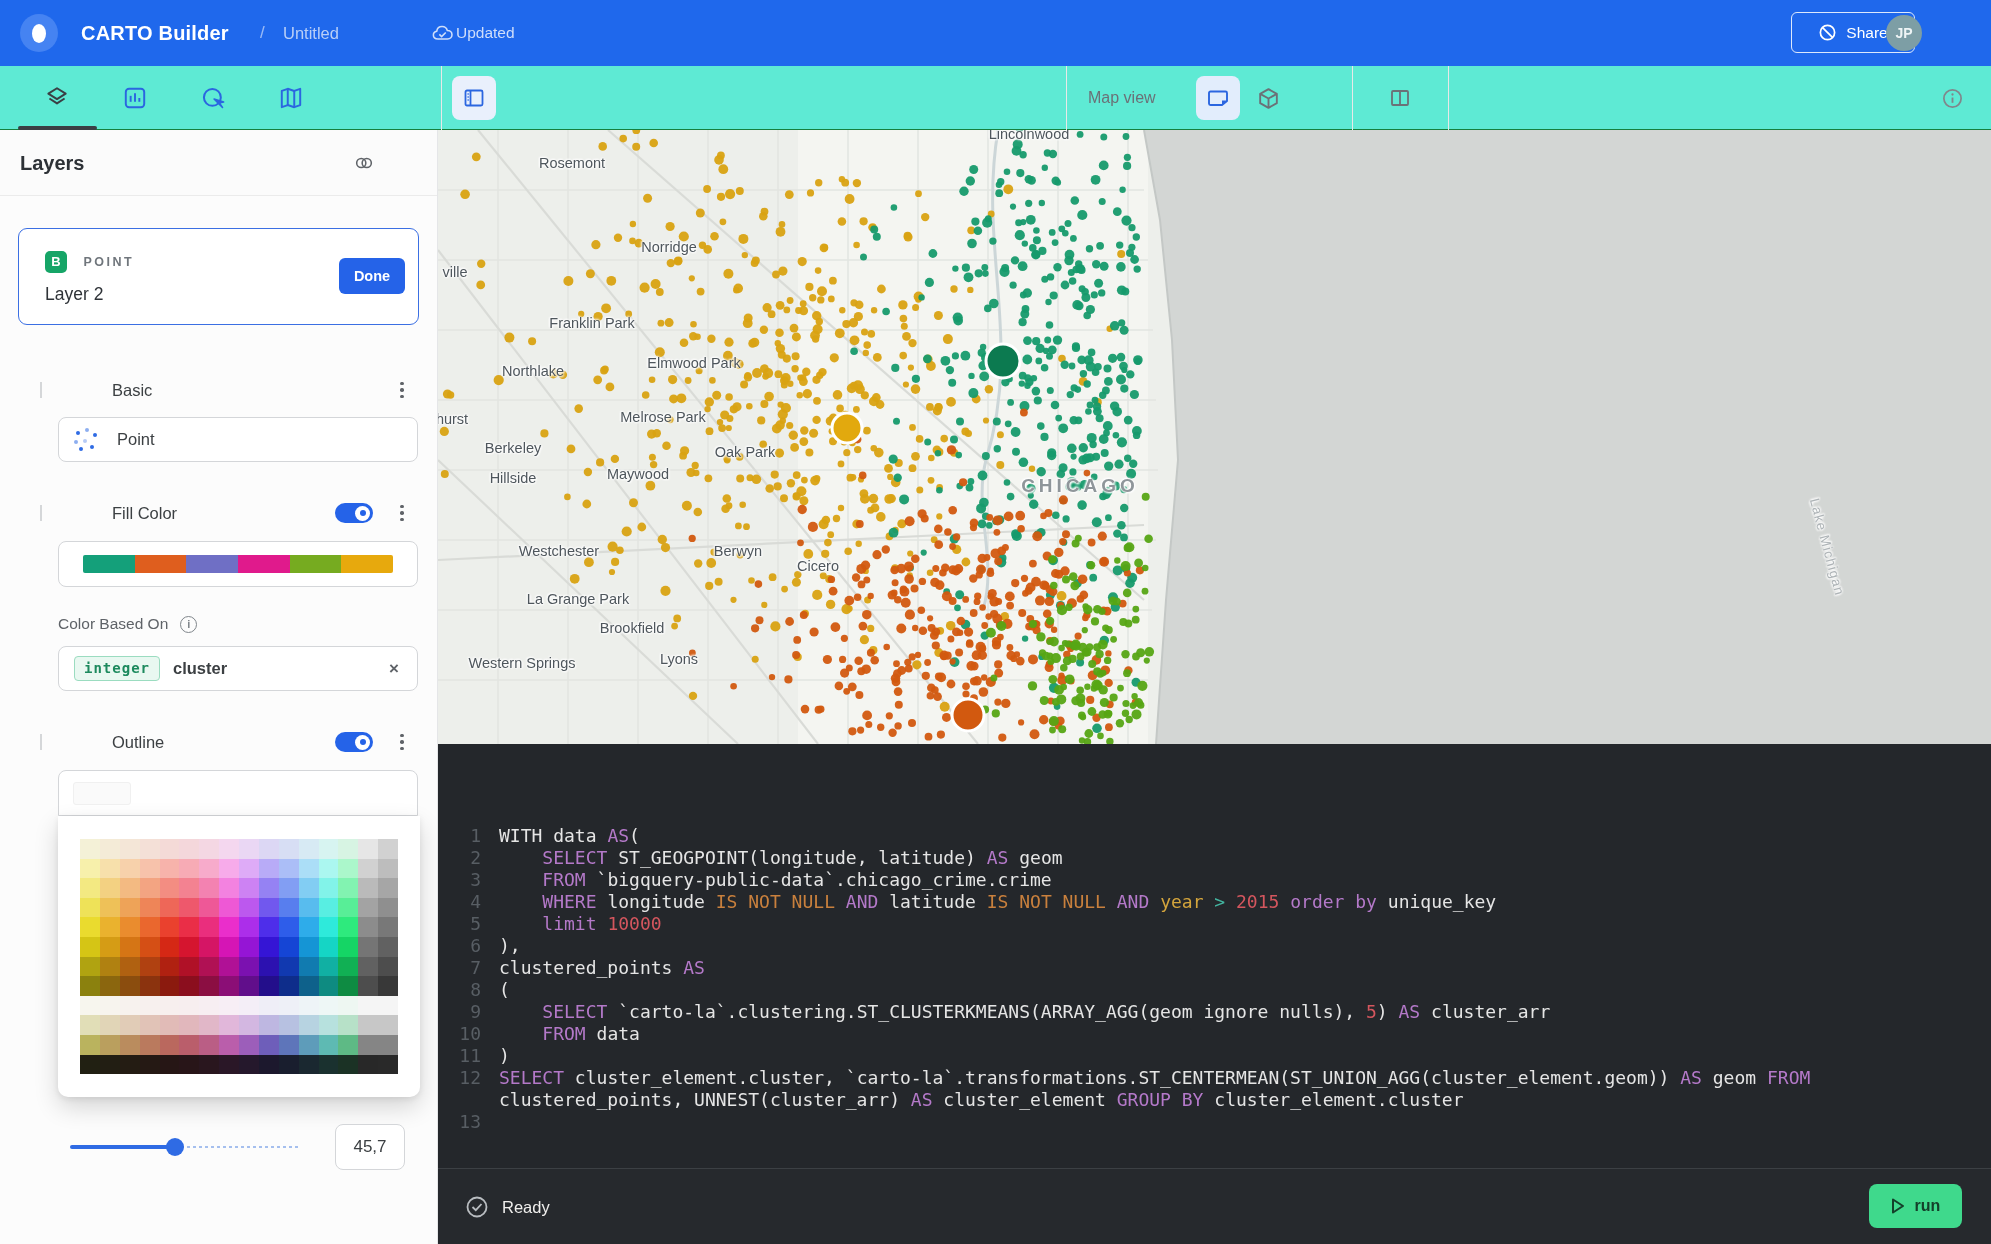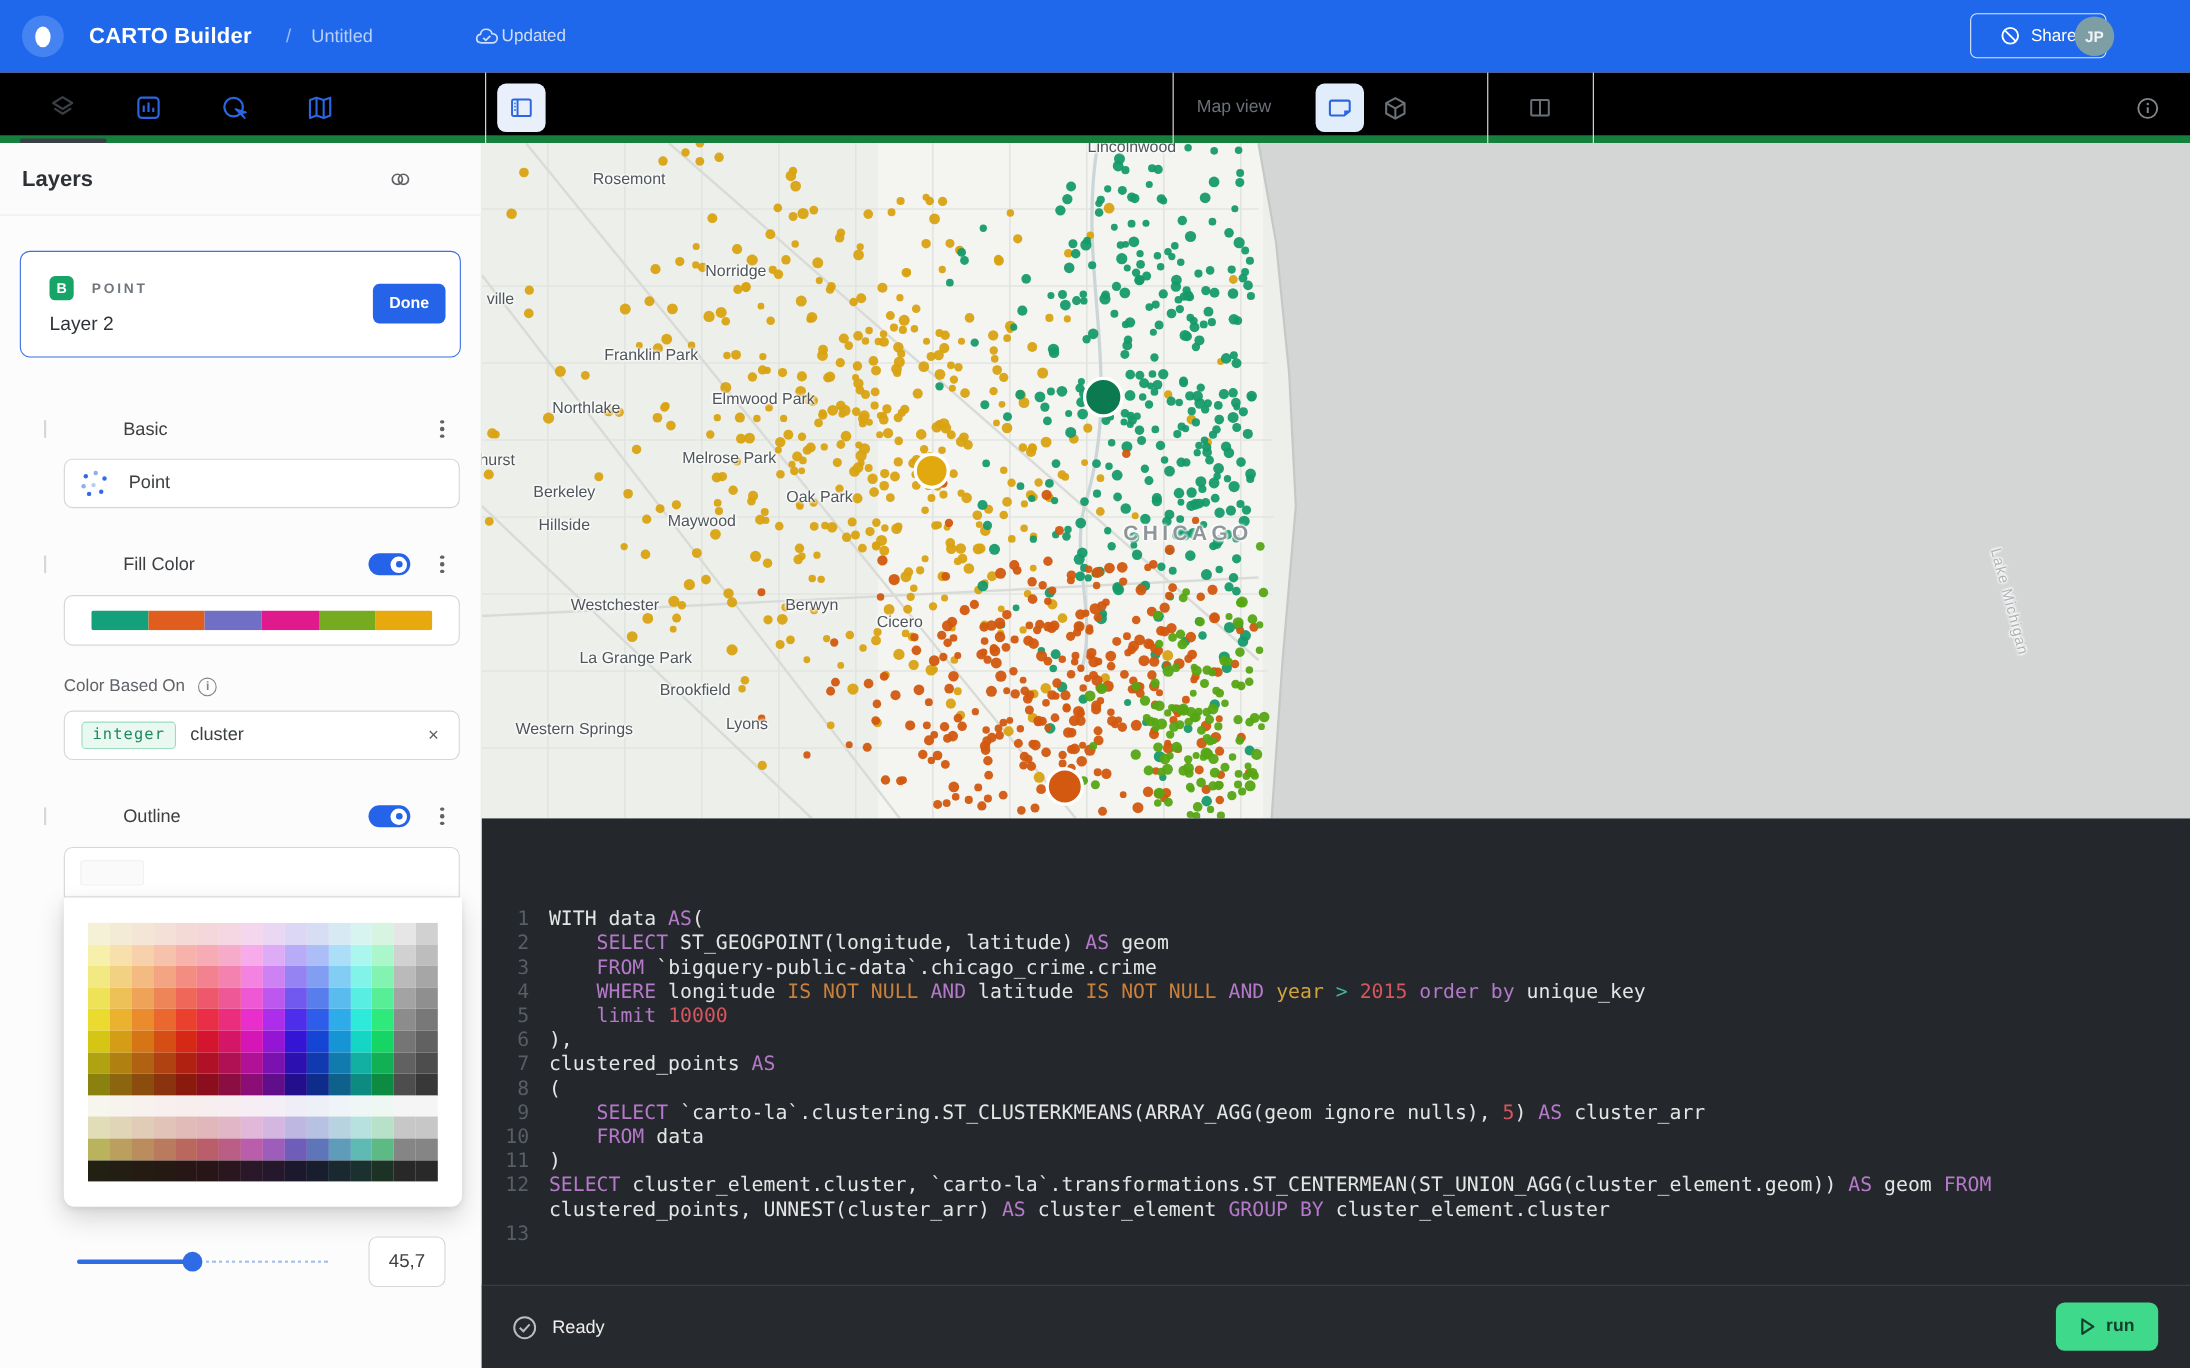--- a/index.html
+++ b/index.html
@@ -11,21 +11,21 @@
   .logo { position:absolute; left:20px; top:14px; width:38px; height:38px; border-radius:50%; background:#4583f2; display:flex; align-items:center; justify-content:center; }
   .logo .dot { width:14px; height:19px; border-radius:50%; background:#fff; }
   .app-title { position:absolute; left:81px; top:0; height:66px; line-height:66px; color:#fff; font-size:20px; font-weight:bold; letter-spacing:.2px; }
   .crumb-sep { position:absolute; left:260px; top:0; height:66px; line-height:66px; color:rgba(255,255,255,.55); font-size:17px; }
   .doc-title { position:absolute; left:283px; top:0; height:66px; line-height:66px; color:#b9cff7; font-size:16.5px; }
   .updated { position:absolute; left:432px; top:0; height:66px; display:flex; align-items:center; gap:2px; color:#cfdefa; font-size:15.5px; }
   .share-btn { position:absolute; left:1791px; top:12px; width:124px; height:41px; border:1.4px solid rgba(255,255,255,.85); border-radius:6px; display:flex; align-items:center; justify-content:center; gap:9px; color:#fff; font-size:15.5px; font-weight:500; cursor:pointer; }
   .avatar { position:absolute; left:1886px; top:15px; width:36px; height:36px; border-radius:50%; background:#7d9ea5; color:#eef4f5; font-size:14px; font-weight:bold; display:flex; align-items:center; justify-content:center; }
 
   
-  .topbar { position:absolute; left:0; top:66px; width:1991px; height:64px; background:#000000; border-bottom:7px solid #15803d; }
+  .topbar { position:absolute; left:0; top:66px; width:1991px; height:64px; background:#5eead4; border-bottom:1px solid #15803d; }
   .side-tab { position:absolute; top:8px; width:48px; height:48px; display:flex; align-items:center; justify-content:center; cursor:pointer; }
   .tab-underline { position:absolute; left:18px; top:60px; width:79px; height:3.5px; background:#3a3f44; border-radius:2px; }
   .vdiv { position:absolute; top:0; width:1px; height:64px; background:#e8e8e8; }
   .panel-toggle { position:absolute; left:452px; top:10px; width:44px; height:44px; border-radius:8px; background:#e9f0fc; display:flex; align-items:center; justify-content:center; cursor:pointer; }
   .mapview-label { position:absolute; left:1088px; top:0; height:64px; line-height:64px; color:#6b7177; font-size:16px; }
   .icon-2d { position:absolute; left:1196px; top:10px; width:44px; height:44px; border-radius:8px; background:#e2edfc; display:flex; align-items:center; justify-content:center; cursor:pointer; }
   .icon-3d { position:absolute; left:1246px; top:10px; width:44px; height:44px; display:flex; align-items:center; justify-content:center; cursor:pointer; }
   .icon-book { position:absolute; left:1378px; top:10px; width:44px; height:44px; display:flex; align-items:center; justify-content:center; cursor:pointer; }
   .icon-info { position:absolute; left:1930px; top:10px; width:44px; height:44px; display:flex; align-items:center; justify-content:center; cursor:pointer; }
 
@@ -58,21 +58,21 @@
   .point-icon i { position:absolute; width:4px; height:4px; border-radius:50%; background:#2f6be4; }
   .point-label { font-size:16.5px; color:#3c4043; }
 
   .ramp-box { height:46px; display:flex; align-items:center; padding:0 24px; cursor:pointer; }
   .ramp { display:flex; width:100%; height:18px; border-radius:2px; overflow:hidden; }
   .ramp i { flex:1; }
 
   .cbo-row { display:flex; align-items:center; margin:28px 0 13px 40px; gap:12px; }
   .cbo-label { font-size:15.5px; color:#5f6368; }
   .info-i { width:17px; height:17px; border:1.4px solid #80868b; border-radius:50%; color:#80868b; font-size:11px; line-height:14px; text-align:center; font-weight:600; }
-  .cluster-field { height:45px; display:flex; align-items:center; padding:16px 15px; }
+  .cluster-field { height:45px; display:flex; align-items:center; padding:16px 15px;font-weight:bold; }
   .type-chip { font-family:"DejaVu Sans Mono", monospace; font-size:14px; color:#1d8a5e; background:#e9f8f1; border:1px solid #9bdcc0; border-radius:4px; padding:3px 9px 4px; letter-spacing:1px; }
   .cluster-name { margin-left:13px; font-size:16.5px; color:#3c4043; flex:1; }
   .x-btn { color:#5f6368; font-size:17px; cursor:pointer; padding:0 3px; }
 
   .swatch-field { height:46px; display:flex; align-items:center; padding:0 14px; cursor:pointer; }
   .out-swatch { width:58px; height:23px; border-radius:3px; background:#fafafa; border:1px solid #f0f0f0; }
 
   .picker { margin-left:40px; width:362px; background:#fff; border-radius:0 0 10px 10px; box-shadow:0 10px 24px rgba(0,0,0,.16), 0 2px 6px rgba(0,0,0,.08); padding:23px 22px; }
   .swgrid { display:grid; grid-template-columns:repeat(16,1fr); width:318px; }
   .swgrid i { height:19.6px; cursor:pointer; }

